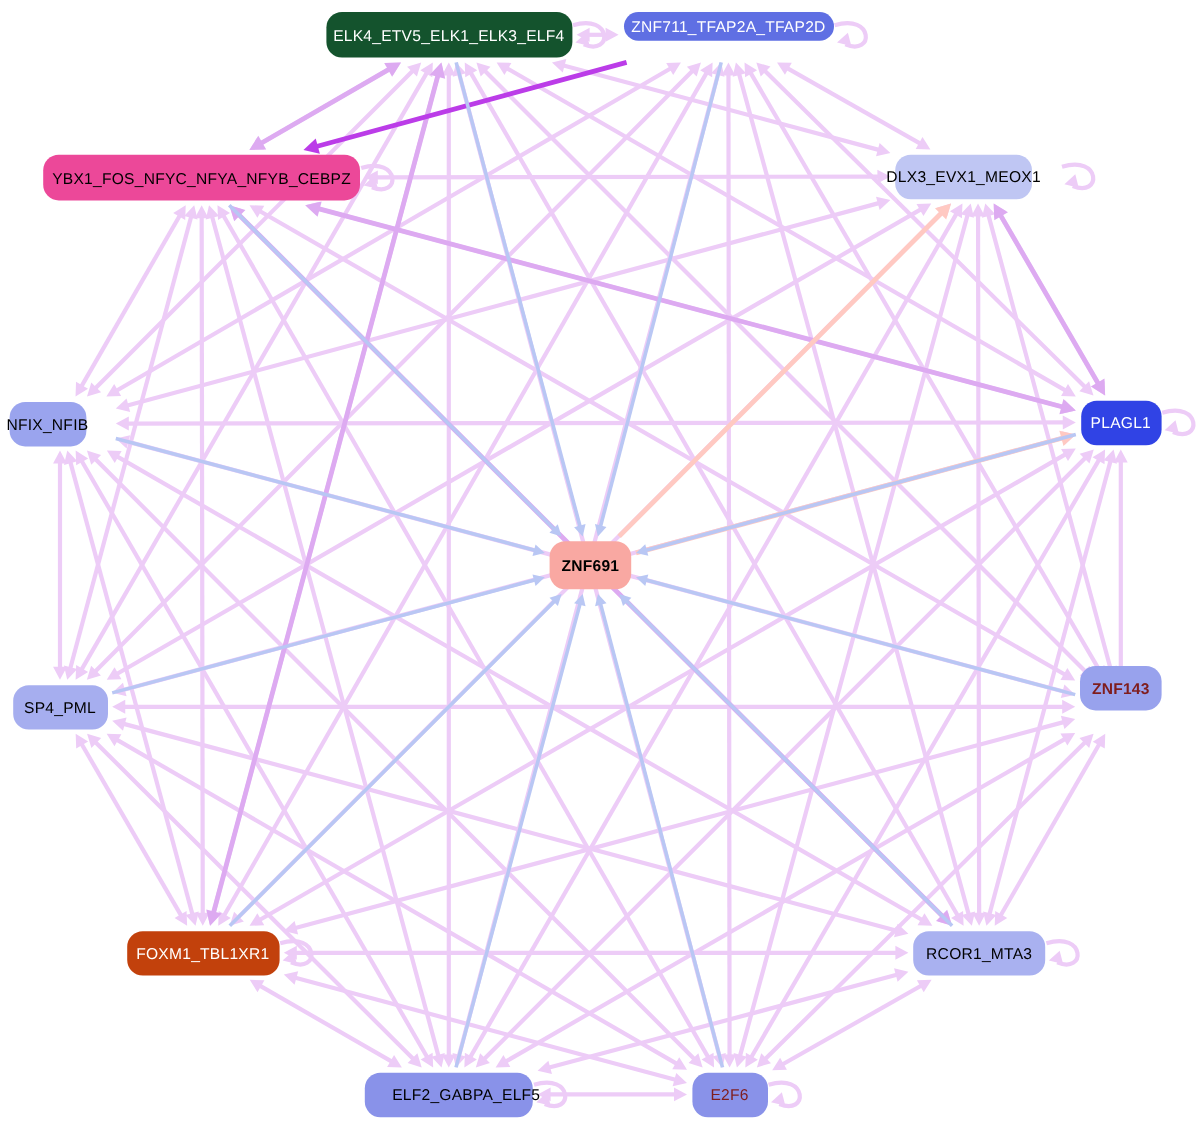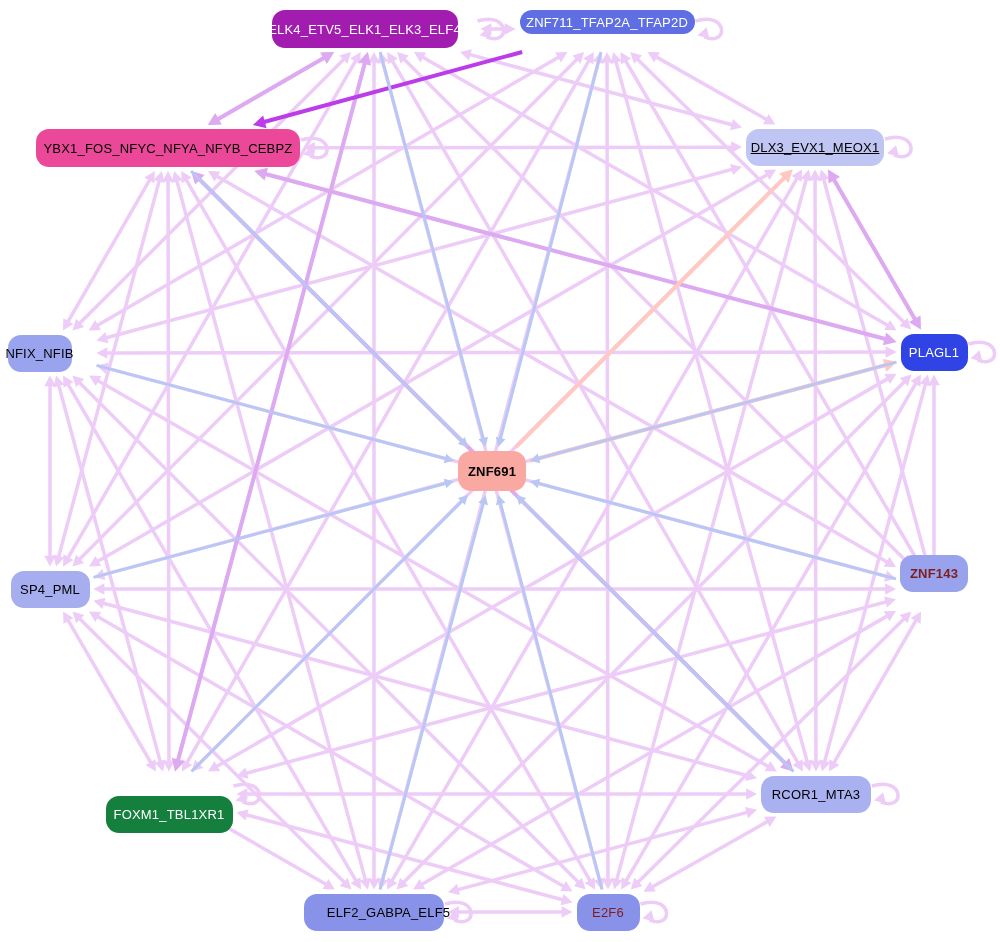--- a/index.html
+++ b/index.html
@@ -291,26 +291,26 @@
       <path d="M 233.5 786 C 266.5 776, 266.5 812, 242.5 802" stroke="#edccf7" stroke-width="3.5" fill="none"></path>
       <polygon points="235.5,800.5 244.57294319986863,792.2081469687434 247.44531139662269,803.3952824797791" fill="#edccf7"></polygon>
       <path d="M 872 786 C 905 776, 905 812, 881 802" stroke="#edccf7" stroke-width="3.5" fill="none"></path>
       <polygon points="874,800.5 883.0729431998686,792.2081469687434 885.9453113966226,803.3952824797791" fill="#edccf7"></polygon>
       <path d="M 445 904 C 478 894, 478 930, 454 920" stroke="#edccf7" stroke-width="3.5" fill="none"></path>
       <polygon points="447,918.5 456.0729431998686,910.2081469687434 458.9453113966227,921.3952824797791" fill="#edccf7"></polygon>
       <path d="M 640.5 904 C 673.5 894, 673.5 930, 649.5 920" stroke="#edccf7" stroke-width="3.5" fill="none"></path>
       <polygon points="642.5,918.5 651.5729431998686,910.2081469687434 654.4453113966226,921.3952824797791" fill="#edccf7"></polygon>
     </svg>
 
-  <div class="node" style="left: 271.5px; top: 10px; width: 186px; height: 38px; background: #a21caf; color: rgb(255, 255, 255);">ELK4_ETV5_ELK1_ELK3_ELF4</div>
+  <div class="node" style="left: 271.5px; top: 10px; width: 205px; height: 38px; background: #14532d; color: rgb(255, 255, 255);">ELK4_ETV5_ELK1_ELK3_ELF4</div>
   <div class="node" style="left: 519.5px; top: 10px; width: 175px; height: 24px; background: rgb(95, 111, 227); color: rgb(255, 255, 255);">ZNF711_TFAP2A_TFAP2D</div>
   <div class="node" style="left: 36px; top: 129px; width: 264px; height: 38px; background: #ec4899; color: rgb(0, 0, 0);">YBX1_FOS_NFYC_NFYA_NFYB_CEBPZ</div>
-  <div class="node" style="left: 746px; top: 128.5px; width: 138px; height: 37px; background: rgb(191, 198, 243); color: rgb(0, 0, 0); text-decoration: underline;">DLX3_EVX1_MEOX1</div>
+  <div class="node" style="left: 746px; top: 128.5px; width: 114px; height: 37px; background: rgb(191, 198, 243); color: rgb(0, 0, 0);">DLX3_EVX1_MEOX1</div>
   <div class="node" style="left: 7.5px; top: 334.5px; width: 64px; height: 37px; background: rgb(154, 164, 238); color: rgb(0, 0, 0);">NFIX_NFIB</div>
   <div class="node" style="left: 900.5px; top: 333.5px; width: 67px; height: 37px; background: rgb(48, 67, 229); color: rgb(255, 255, 255);">PLAGL1</div>
   <div class="node" style="left: 458px; top: 451px; width: 68px; height: 40px; background: rgb(249, 168, 162); color: rgb(0, 0, 0); font-weight: bold;">ZNF691</div>
   <div class="node" style="left: 10.5px; top: 570.5px; width: 79px; height: 37px; background: rgb(166, 174, 239); color: rgb(0, 0, 0);">SP4_PML</div>
   <div class="node" style="left: 900px; top: 555px; width: 68px; height: 37px; background: rgb(152, 162, 237); color: #7f1d1d; font-weight: bold;">ZNF143</div>
-  <div class="node" style="left: 105.5px; top: 775.5px; width: 127px; height: 37px; background: #15803d; color: rgb(255, 255, 255); margin-top: 20px;">FOXM1_TBL1XR1</div>
+  <div class="node" style="left: 105.5px; top: 775.5px; width: 127px; height: 37px; background: #c2410c; color: rgb(255, 255, 255);">FOXM1_TBL1XR1</div>
   <div class="node" style="left: 761px; top: 775.5px; width: 110px; height: 37px; background: rgb(169, 177, 240); color: rgb(0, 0, 0);">RCOR1_MTA3</div>
   <div class="node" style="left: 304px; top: 893.5px; width: 140px; height: 37px; background: rgb(137, 146, 233); color: rgb(0, 0, 0); padding-left: 29px;">ELF2_GABPA_ELF5</div>
   <div class="node" style="left: 576.5px; top: 893.5px; width: 63px; height: 37px; background: rgb(137, 146, 233); color: #7f1d1d;">E2F6</div>
 </div>
 
 </body></html>

